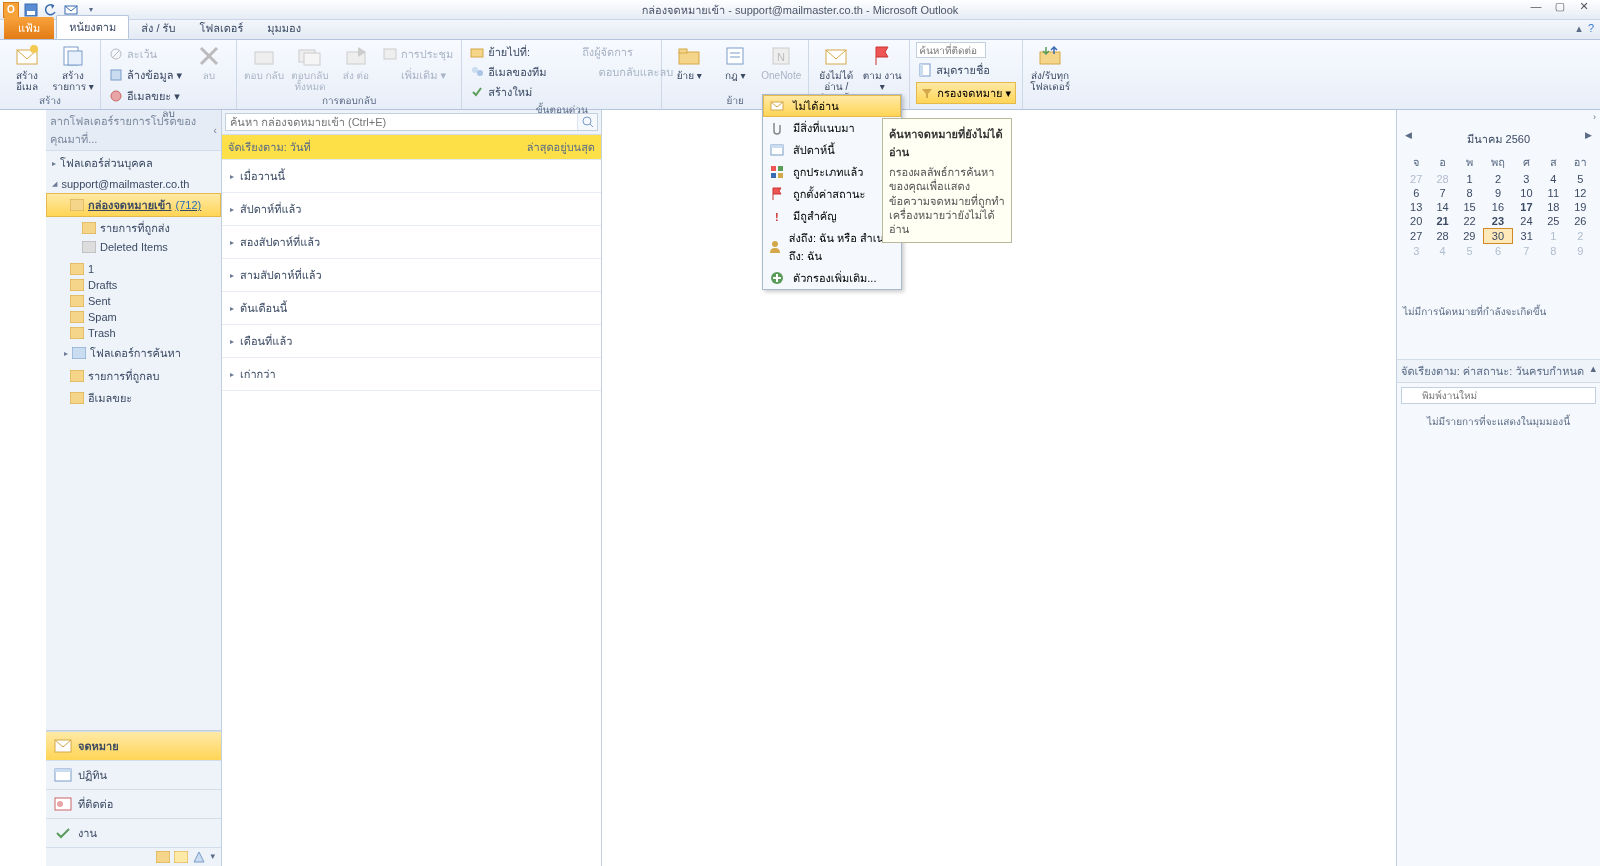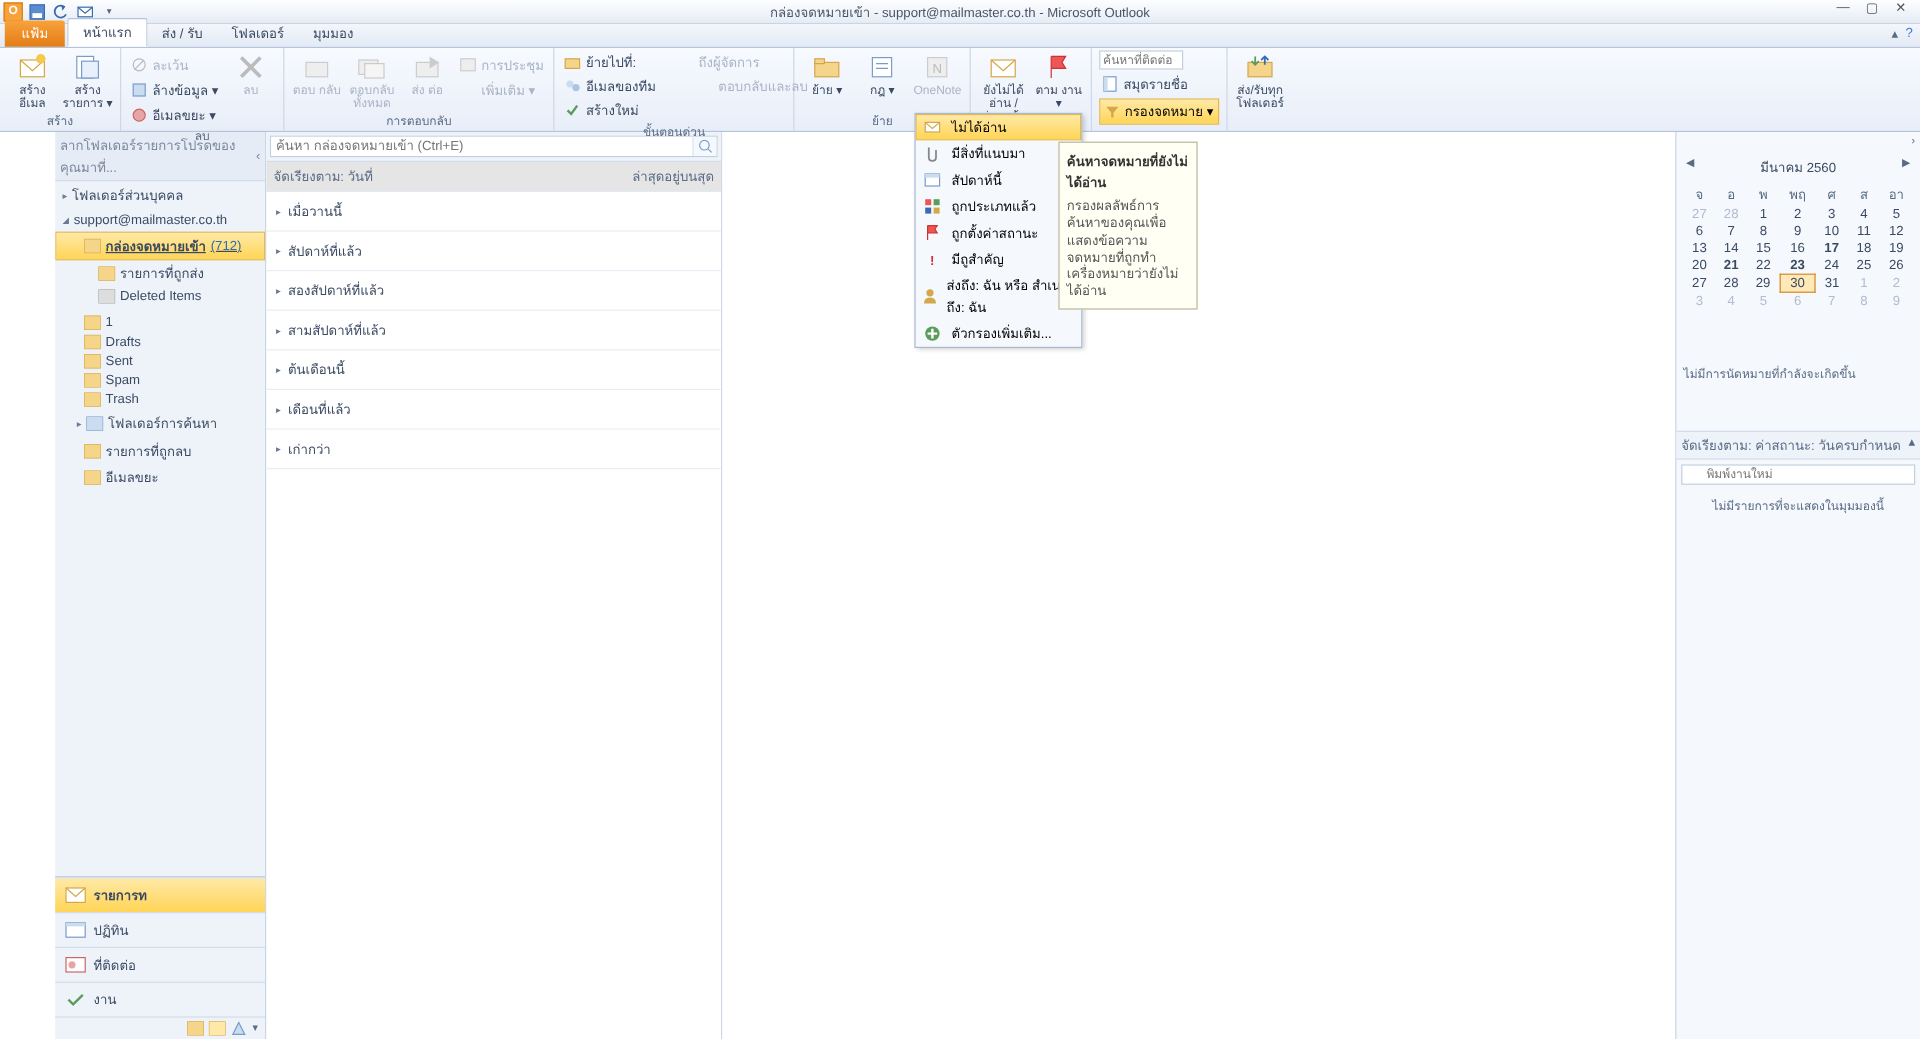--- a/index.html
+++ b/index.html
@@ -53,33 +53,33 @@
 .nav-btn { display: flex; align-items: center; gap: 6px; padding: 5px 8px; border-top: 1px solid #d3dce9; color: #3b4a63; }
 .nav-btn.sel { background: linear-gradient(#ffe9a6,#ffd556); font-weight: bold; }
 .nav-mini { display: flex; gap: 4px; padding: 3px 6px; border-top: 1px solid #d3dce9; justify-content:flex-end; }
 
 
 .msglist { width: 380px; border-right: 1px solid #c2cfdf; display: flex; flex-direction: column; background: #fff; }
 .search-row { padding: 3px; background: #eef3fa; border-bottom: 1px solid #d3dce9; }
 .search-box { display: flex; border: 1px solid #c2cfdf; background: #fff; }
 .search-box input { flex: 1; border: none; padding: 2px 4px; font-size: 11px; outline: none; color: #888; }
 .search-box .sico { width: 20px; display: flex; align-items: center; justify-content: center; background: #f5f8fc; border-left: 1px solid #dce4ef; }
-.arrange-row { display: flex; justify-content: space-between; padding: 3px 6px; background: #e5e5e5; border-bottom: 1px solid #e3e9f2; color: #5a6b85; font-size: 10px; }
+.arrange-row { display: flex; justify-content: space-between; padding: 3px 6px; background: #fde047; border-bottom: 1px solid #e3e9f2; color: #5a6b85; font-size: 10px; }
 .date-group { border-bottom: 1px solid #e8edf5; padding: 7px 8px; display: flex; align-items: center; gap: 6px; color: #3b4a63; font-family: Liberation Serif, serif; }
 .date-group::before { content: "▸"; font-size: 8px; color: #6a7a94; }
 
 
 .reading { flex: 1; background: #fff; position: relative; }
 
 
 .ddmenu { position: absolute; left: 762px; top: 94px; width: 140px; background: #f5f8fc; border: 1px solid #a9b9d0; box-shadow: 2px 2px 4px rgba(0,0,0,0.2); z-index: 10; }
 .ddmenu .mi { display: flex; align-items: center; gap: 6px; padding: 2px 6px 2px 4px; font-size: 11px; }
 .ddmenu .mi.hl { background: linear-gradient(#ffe9a6,#ffd556); border: 1px solid #e6b94c; padding: 1px 5px 1px 3px; }
 .ddmenu .istrip { width: 20px; display: flex; justify-content: center; }
-.tooltip { position: absolute; left: 882px; top: 118px; width: 116px; background: #fffff4; border: 1px solid #b8b89a; padding: 6px; z-index: 11; font-size: 10.5px; }
+.tooltip { position: absolute; left: 882px; top: 118px; width: 130px; background: #fffff4; border: 1px solid #b8b89a; padding: 6px; z-index: 11; font-size: 10.5px; }
 .tooltip .tt-title { font-weight: bold; margin-bottom: 4px; color: #333; }
 .tooltip .tt-body { color: #555; line-height: 1.3; }
 
 
 .rightpane { width: 204px; background: #f5f8fc; border-left: 1px solid #c2cfdf; display:flex; flex-direction:column; }
 .cal { padding: 6px; }
 .cal-hdr { text-align: center; color: #3b4a63; margin-bottom: 4px; position: relative; }
 .cal-hdr .arrw { position: absolute; top: 0; color: #5a6b85; font-size: 9px; }
 .cal table { width: 100%; border-collapse: collapse; font-size: 10px; }
 .cal th { color: #5a6b85; font-weight: normal; padding: 1px; }
@@ -125,21 +125,21 @@
   <div class="title-center">กล่องจดหมายเข้า - support@mailmaster.co.th - Microsoft Outlook</div>
   <div class="win-ctrl">
     <span>—</span>
     <span>▢</span>
     <span>✕</span>
   </div>
 </div>
 
 <div class="tabstrip">
   <div class="file-tab">แฟ้ม</div>
-  <div class="otab active">หน้าแรก</div>
+  <div class="otab active">หน้ยงตาม</div>
   <div class="otab">ส่ง / รับ</div>
   <div class="otab">โฟลเดอร์</div>
   <div class="otab">มุมมอง</div>
   <div class="help-q">
     <span>▴</span>
     <span style="color:#3b7bd0">?</span>
   </div>
 </div>
 
 <div class="ribbon">
@@ -509,21 +509,21 @@
           </span>
           <span>อีเมลขยะ</span>
         </div>
     </div>
     <div class="nav-bottom">
       <div class="nav-btn sel">
           <svg width="18" height="14">
             <rect x="1" y="1" width="16" height="12" fill="#fff" stroke="#d4a748"></rect>
             <path d="M1 1 L9 8 L17 1" fill="none" stroke="#d4a748"></path>
           </svg>
-          <span>รายการท</span>
+          <span>จดหมาย</span>
         </div>
       <div class="nav-btn">
           <svg width="18" height="14">
             <rect x="1" y="1" width="16" height="12" fill="#fff" stroke="#7a9cc9"></rect>
             <rect x="1" y="1" width="16" height="3" fill="#c9dcf0"></rect>
           </svg>
           <span>ปฏิทิน</span>
         </div>
       <div class="nav-btn">
           <svg width="18" height="14">

